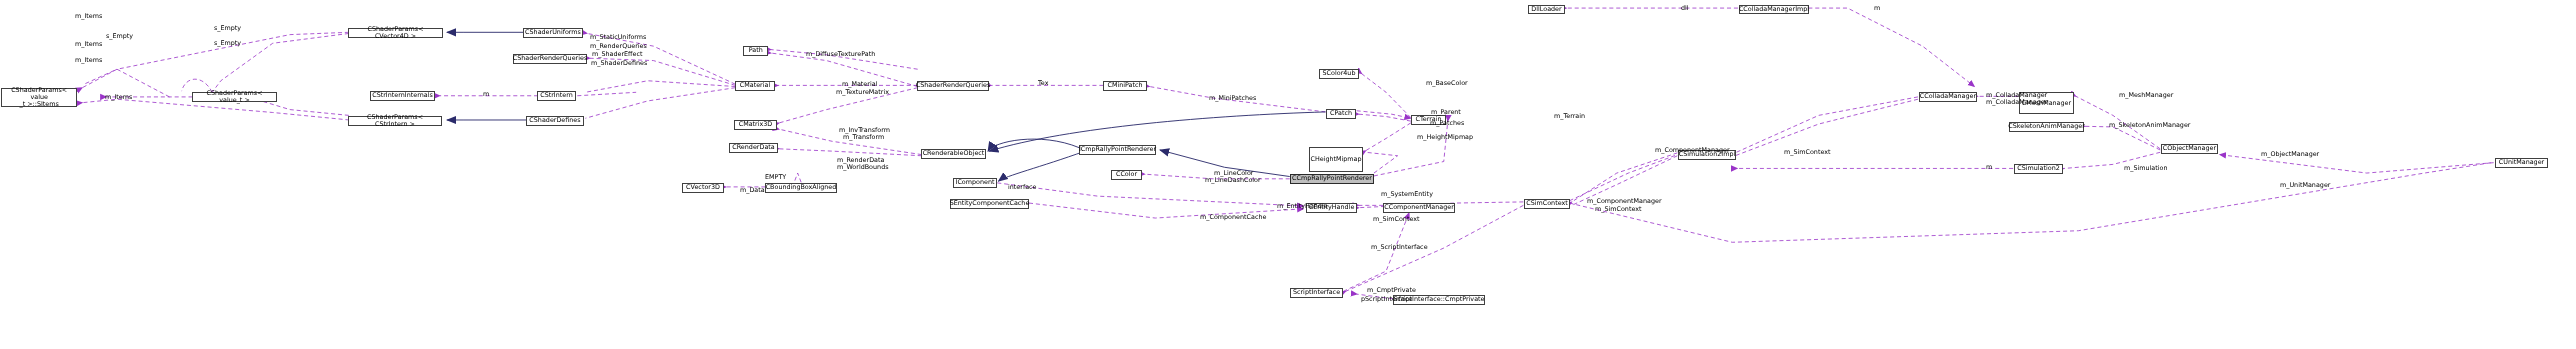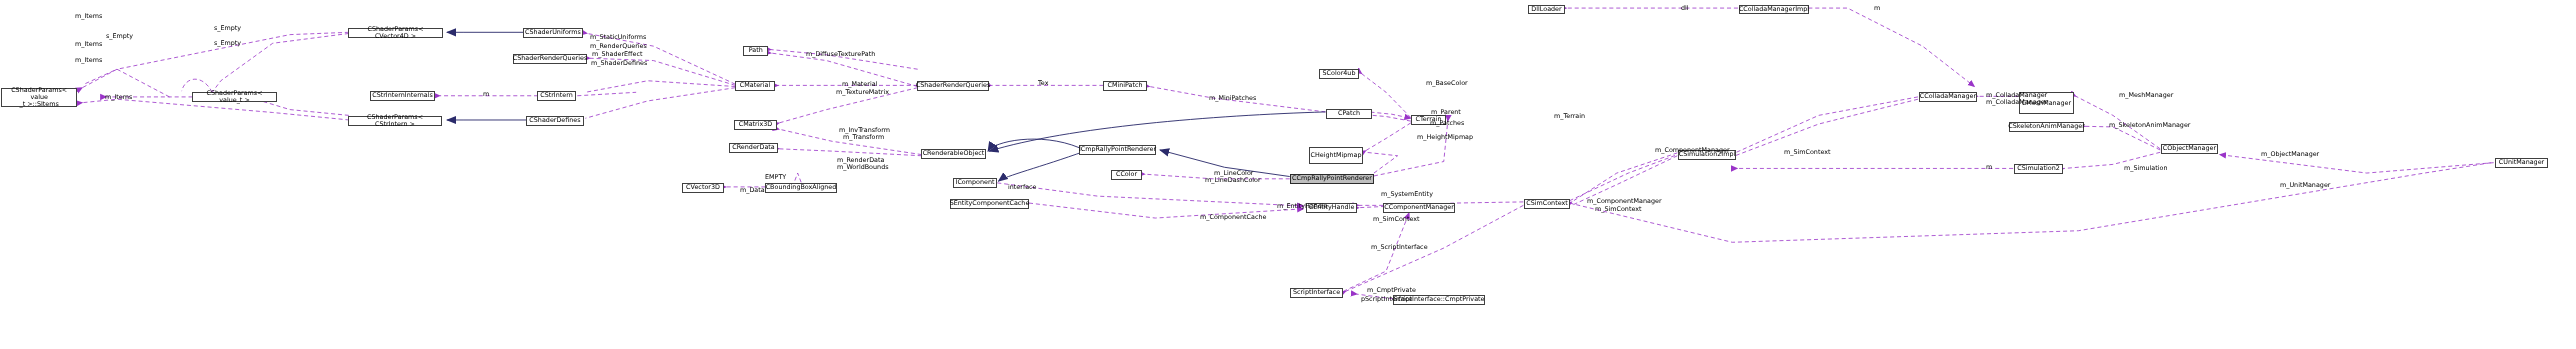--- a/index.html
+++ b/index.html
@@ -184,22 +184,22 @@
       <div class="node" style="left: 682px; top: 183px; width: 42px; height: 9.8px;">CVector3D</div>
       <div class="node" style="left: 765px; top: 183px; width: 72px; height: 9.8px;">CBoundingBoxAligned</div>
       <div class="node" style="left: 917px; top: 81px; width: 72px; height: 9.8px;">CShaderRenderQueries</div>
       <div class="node" style="left: 1103px; top: 81px; width: 44px; height: 9.8px;">CMiniPatch</div>
       <div class="node" style="left: 921px; top: 149px; width: 65px; height: 9.8px;">CRenderableObject</div>
       <div class="node" style="left: 1079px; top: 145px; width: 77px; height: 9.8px;">ICmpRallyPointRenderer</div>
       <div class="node" style="left: 1111px; top: 170px; width: 31px; height: 9.8px;">CColor</div>
       <div class="node" style="left: 953px; top: 178px; width: 44px; height: 9.8px;">IComponent</div>
       <div class="node" style="left: 950px; top: 199px; width: 79px; height: 9.8px;">SEntityComponentCache</div>
       <div class="node" style="left: 1319px; top: 69px; width: 40px; height: 9.8px;">SColor4ub</div>
-      <div class="node" style="left: 1326px; top: 109px; width: 46px; height: 9.8px;">CPatch</div>
-      <div class="node" style="left: 1309px; top: 147px; width: 54px; height: 17px;">CHeightMipmap</div>
+      <div class="node" style="left: 1326px; top: 109px; width: 30px; height: 9.8px;">CPatch</div>
+      <div class="node" style="left: 1309px; top: 147px; width: 54px; height: 25px;">CHeightMipmap</div>
       <div class="node highlight" style="left: 1290px; top: 174px; width: 84px; height: 9.8px;">CCmpRallyPointRenderer</div>
       <div class="node" style="left: 1306px; top: 203px; width: 51px; height: 9.8px;">CEntityHandle</div>
       <div class="node" style="left: 1411px; top: 115px; width: 35px; height: 9.8px;">CTerrain</div>
       <div class="node" style="left: 1383px; top: 203px; width: 72px; height: 9.8px;">CComponentManager</div>
       <div class="node" style="left: 1290px; top: 288px; width: 53px; height: 9.8px; text-align: right;">ScriptInterface</div>
       <div class="node" style="left: 1393px; top: 295px; width: 92px; height: 9.8px;">ScriptInterface::CmptPrivate</div>
       <div class="node" style="left: 1524px; top: 199px; width: 46px; height: 9.8px;">CSimContext</div>
       <div class="node" style="left: 1528px; top: 4.6px; width: 37px; height: 9.8px;">DllLoader</div>
       <div class="node" style="left: 1739px; top: 4.6px; width: 70px; height: 9.8px;">CColladaManagerImpl</div>
       <div class="node" style="left: 1678px; top: 150px; width: 58px; height: 9.8px;">CSimulation2Impl</div>

